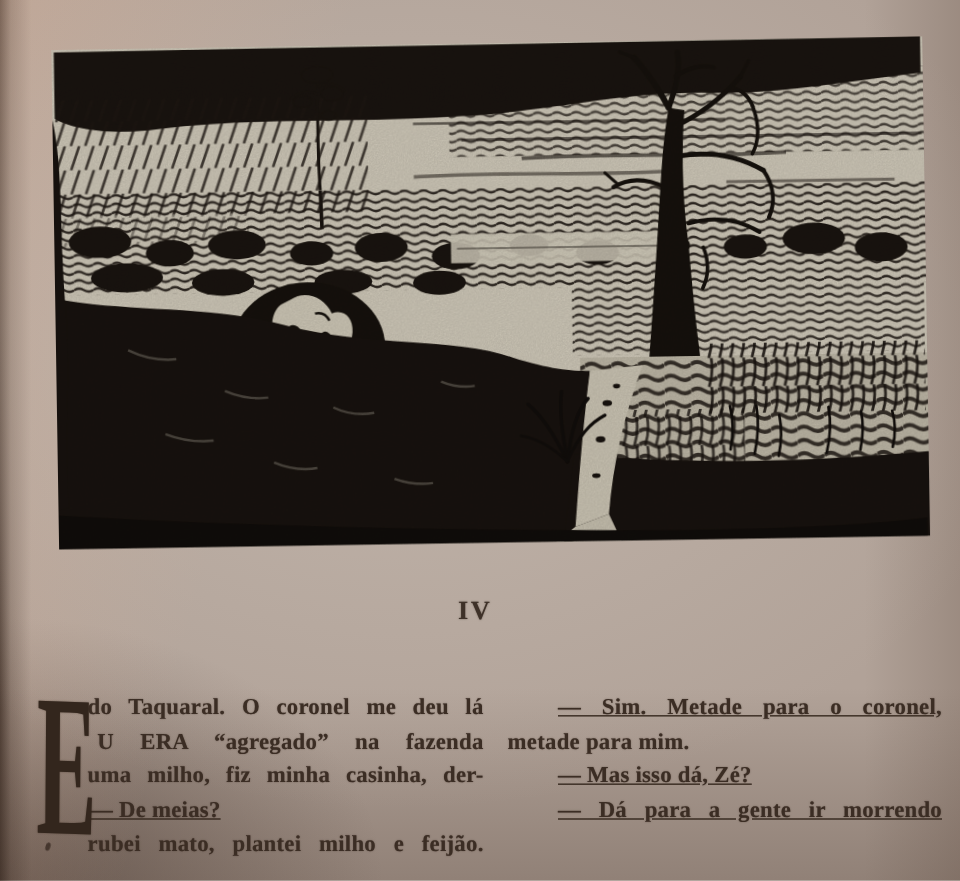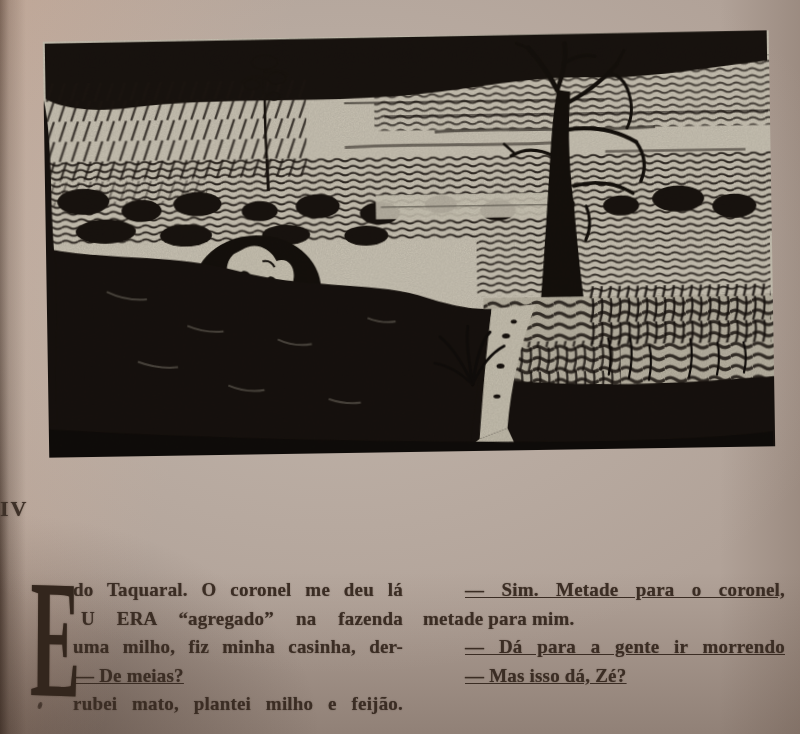--- a/index.html
+++ b/index.html
@@ -20,21 +20,21 @@
   }
   
   .illustration{
     position:absolute;left:46px;top:36px;width:726px;height:422px;margin:0;
     transform:rotate(-0.9deg);
   }
   .illustration svg{width:100%;height:100%;filter:blur(.45px) contrast(.97);}
   
   .chapter{
     position:absolute;left:0;right:8px;top:496px;margin:0;
-    font-size:22px;font-weight:700;letter-spacing:2px;
+    text-align:center;font-size:22px;font-weight:700;letter-spacing:2px;
     color:#3e3128;text-shadow:0 0 1.5px rgba(62,49,40,.65);
   }
   
   .col{position:absolute;top:576px;color:#3b2d24;font-size:19px;font-weight:700;
        text-shadow:0 0 1.2px rgba(59,45,36,.65);letter-spacing:.2px;}
   .col-left{left:33px;width:370px;}
   .col-right{left:423px;width:362px;}
   .line{line-height:28.6px;text-align:justify;}
   .j{text-align-last:justify;}
   .pcap1{padding-left:48px;}
@@ -206,17 +206,17 @@
     <div class="line j pcap">do Taquaral. O coronel me deu lá</div>
     <div class="line j pcap1">U ERA “agregado” na fazenda</div>
     <div class="line j pcap">uma milho, fiz minha casinha, der-</div>
     <div class="line pind">— De meias?</div>
     <div class="line j pcap">rubei mato, plantei milho e feijão.</div>
   </div>
 
   <div class="col col-right">
     <div class="line j pind">— Sim. Metade para o coronel,</div>
     <div class="line">metade para mim.</div>
+    <div class="line pind">— Mas isso dá, Zé?</div>
     <div class="line j pind">— Dá para a gente ir morrendo</div>
-    <div class="line pind">— Mas isso dá, Zé?</div>
   </div>
 
 </div>
 
 </body></html>

